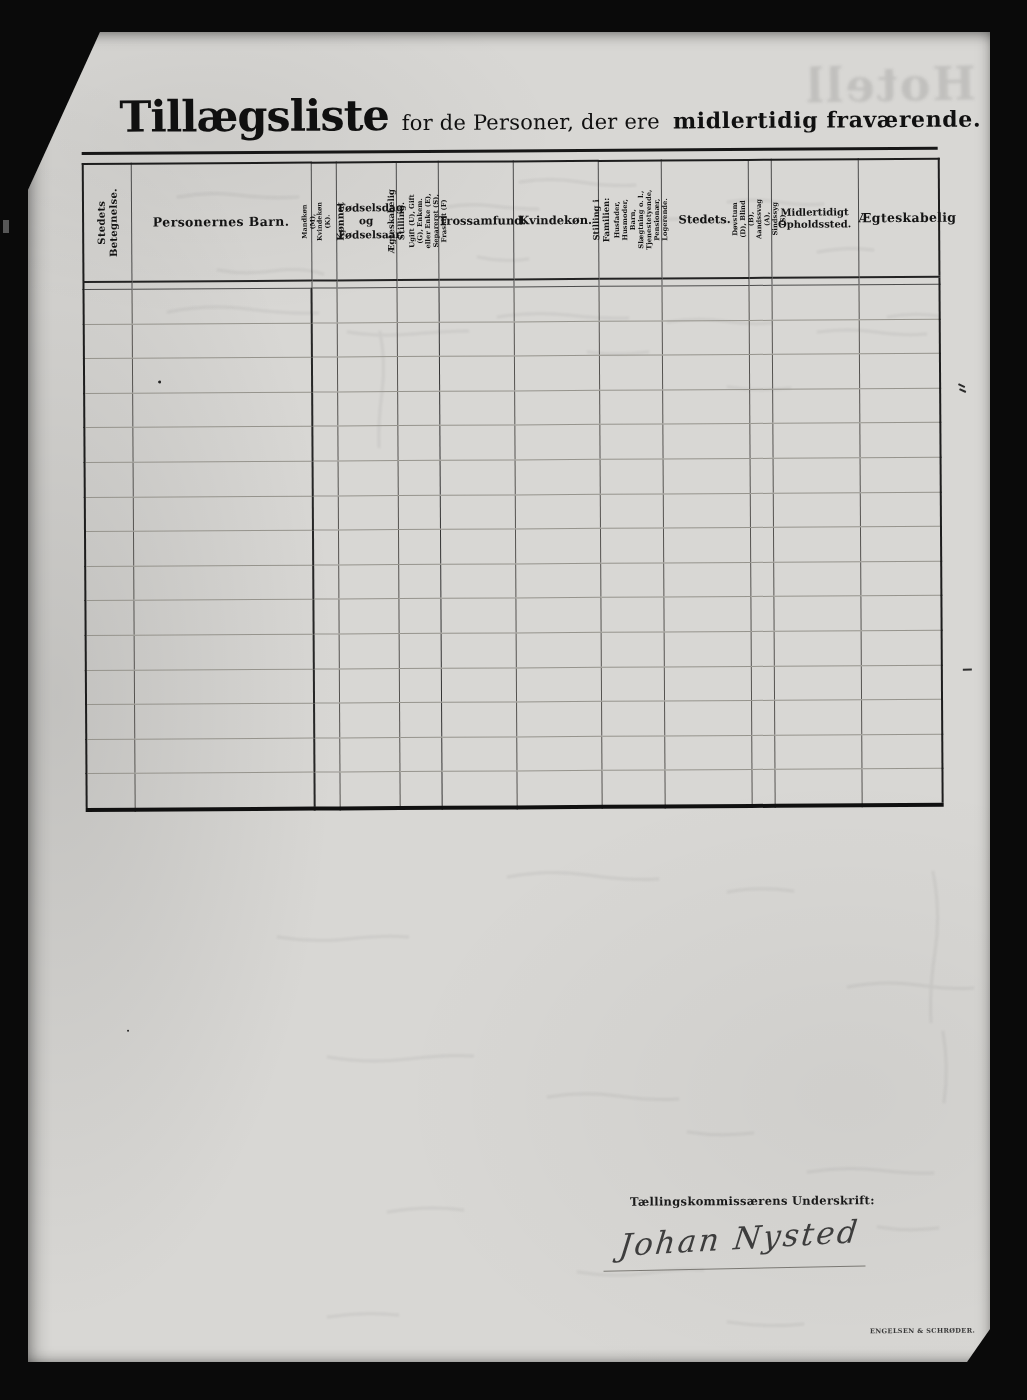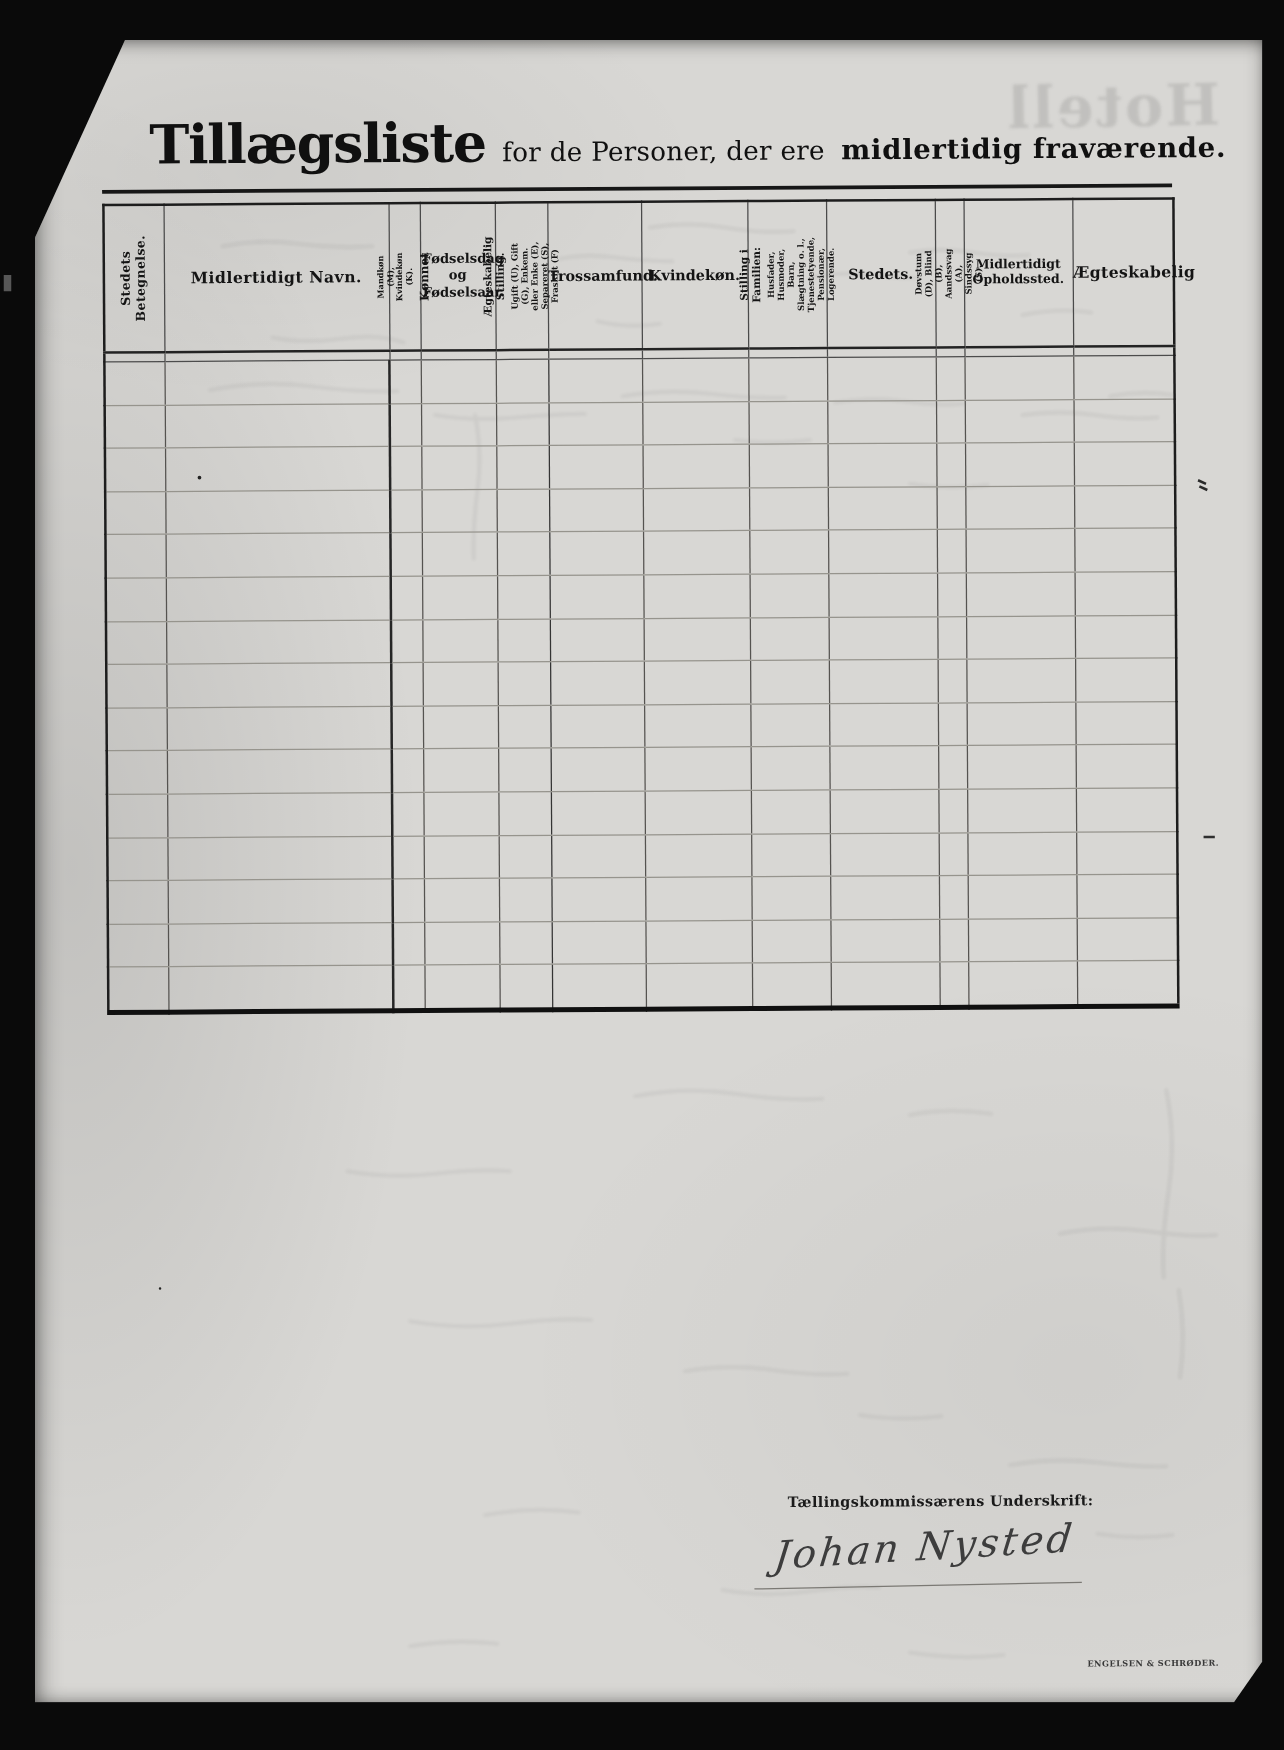--- a/index.html
+++ b/index.html
@@ -6,21 +6,21 @@
     font-family:"DejaVu Serif",serif;}
   
   .paper{position:absolute;left:28px;top:32px;width:962px;height:1330px;
     background:
       radial-gradient(ellipse 600px 300px at 18% 8%, rgba(0,0,0,0.05), transparent 60%),
       radial-gradient(ellipse 700px 500px at 85% 80%, rgba(0,0,0,0.04), transparent 65%),
       radial-gradient(ellipse 400px 900px at 3% 50%, rgba(0,0,0,0.10), transparent 70%),
       #d8d7d4;
     clip-path:polygon(72px 0, 100% 0, 100% calc(100% - 33px), calc(100% - 23px) 100%, 0 100%, 0 158px);
     box-shadow:inset 12px 0 20px -10px rgba(0,0,0,.45), inset 0 10px 16px -10px rgba(0,0,0,.5),
-               inset -9px 0 16px -11px rgba(0,0,0,.35), inset 0 -9px 16px -11px rgba(0,0,0,.4);padding-left:20px;}
+               inset -9px 0 16px -11px rgba(0,0,0,.35), inset 0 -9px 16px -11px rgba(0,0,0,.4);}
   .tilt{position:absolute;inset:0;transform:rotate(-0.35deg);transform-origin:60px 50%;}
   
   .ghost-word{position:absolute;left:768px;top:26px;width:180px;font-weight:bold;font-size:46px;
     letter-spacing:2px;color:rgba(35,35,35,0.13);transform:scaleX(-1) rotate(1deg);
     filter:blur(1.4px);white-space:nowrap;}
   .ghost-svg{position:absolute;inset:0;width:962px;height:1330px;}
   
   .title-row{position:absolute;left:95px;top:64px;display:flex;align-items:baseline;gap:13px;
     color:#101010;white-space:nowrap;}
   .title-main{font-weight:bold;font-size:43px;letter-spacing:-1px;line-height:1;}
@@ -147,21 +147,21 @@
       <thead>
         <tr class="hdr">
           <th class="c1">
             <div class="vwrap">
                 <div class="vtext">
               <span class="vt">Stedets Betegnelse.</span>
             </div>
               </div>
           </th>
           <th class="c2">
-            <span class="ht">Midlertidigt Navn.</span>
+            <span class="ht">Personernes Barn.</span>
           </th>
           <th class="c3 x2">
             <div class="vwrap">
                 <div class="vtext rev">
               <span class="vt">Kønnet</span>
               <span class="vs">Mandkøn (M), Kvindekøn (K).</span>
             </div>
               </div>
           </th>
           <th class="c4">

